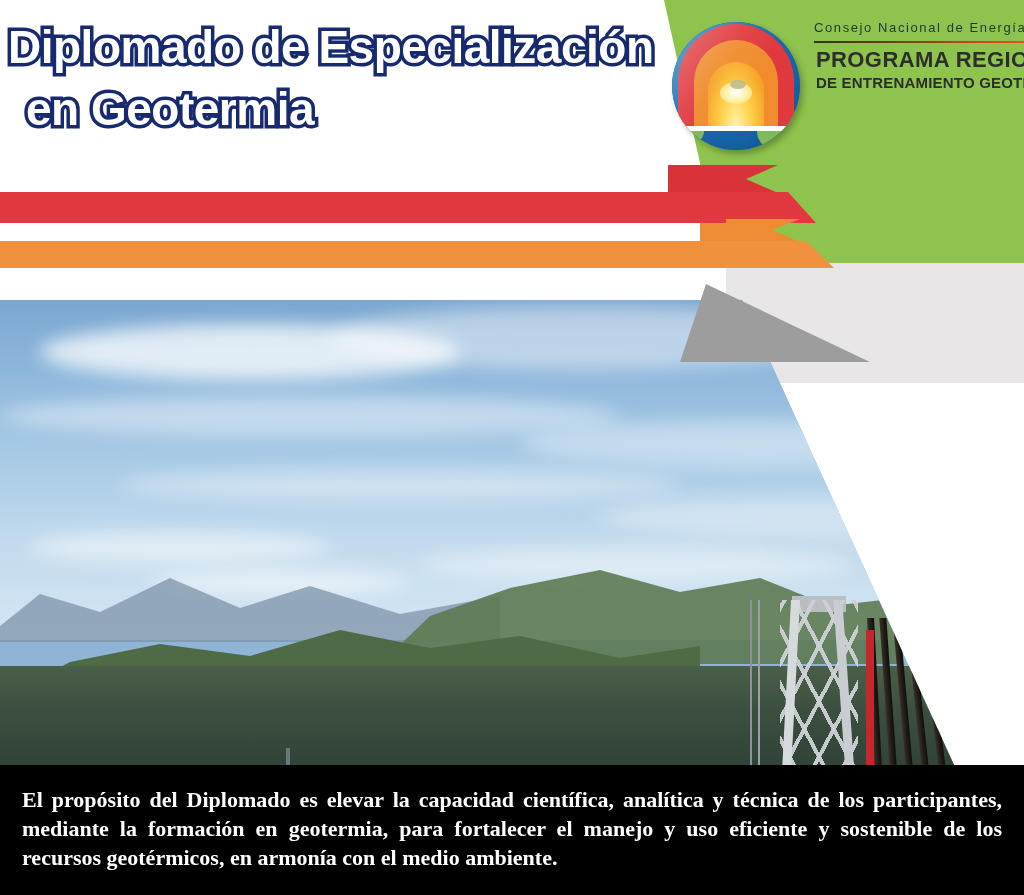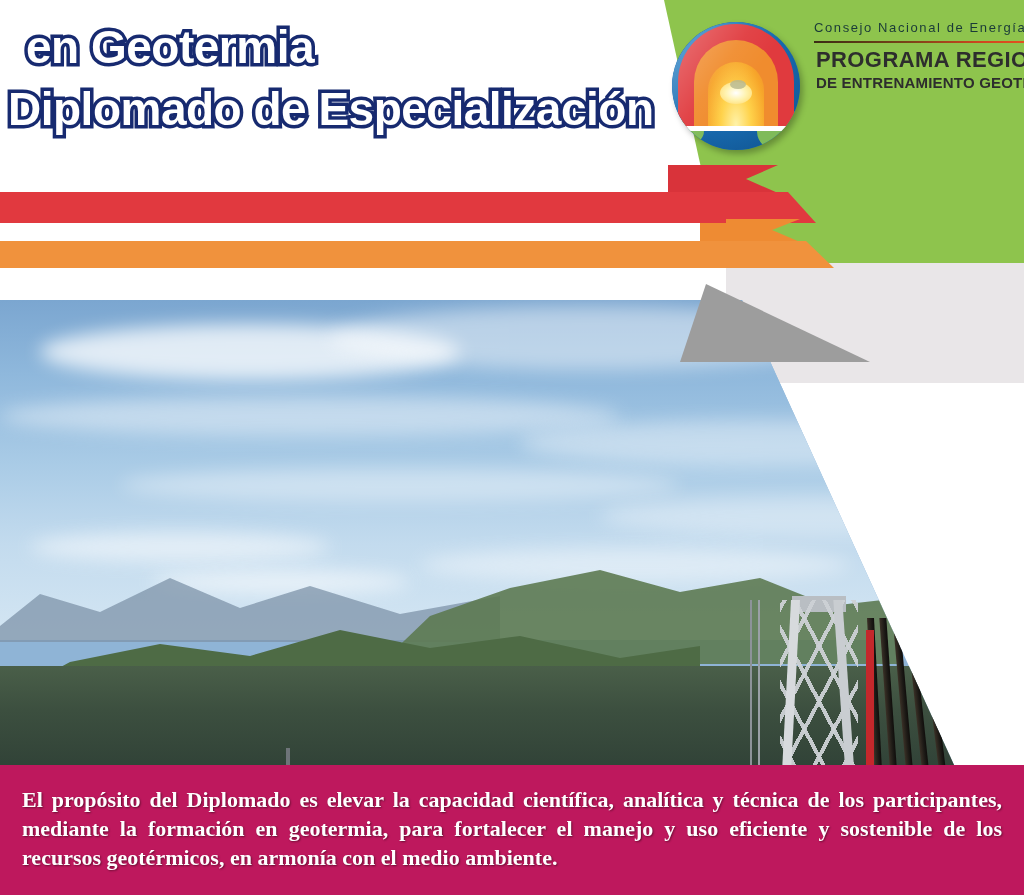--- a/index.html
+++ b/index.html
@@ -280,21 +280,21 @@
     position:absolute; left:878px; top:318px; width:130px; height:420px; z-index:4;
   }
   .pipe{
     position:absolute; top:0; width:7px; height:420px;
     background:linear-gradient(90deg,#3a3026,#1d1a16 60%,#0f0d0b);
   }
 
   
   .banner{
     position:absolute; left:0; top:765px; width:1024px; height:130px;
-    background:#be185d; z-index:10;
+    background:#000000; z-index:10;
   }
   .banner p{
     margin:0;
     padding:20px 22px 0 22px;
     font-family:"Liberation Serif", serif;
     font-weight:bold;
     font-size:22px;
     line-height:29px;
     color:#ffffff;
     text-align:justify;
@@ -304,22 +304,22 @@
 </head>
 <body>
 
 <div id="poster">
 
   <div class="header-white"></div>
   <div class="header-green-inner"></div>
   <div class="grey-panel"></div>
 
   <div class="title-wrap">
+    <div class="title-line">Diplomado de Especialización</div>
     <div class="title-line l2">en Geotermia</div>
-    <div class="title-line">Diplomado de Especialización</div>
   </div>
 
   <div class="ribbon ribbon-red-flag"></div>
   <div class="ribbon ribbon-red"></div>
   <div class="ribbon ribbon-red-point"></div>
 
   <div class="ribbon ribbon-orange-flag"></div>
   <div class="ribbon ribbon-orange"></div>
   <div class="ribbon ribbon-orange-point"></div>
 

